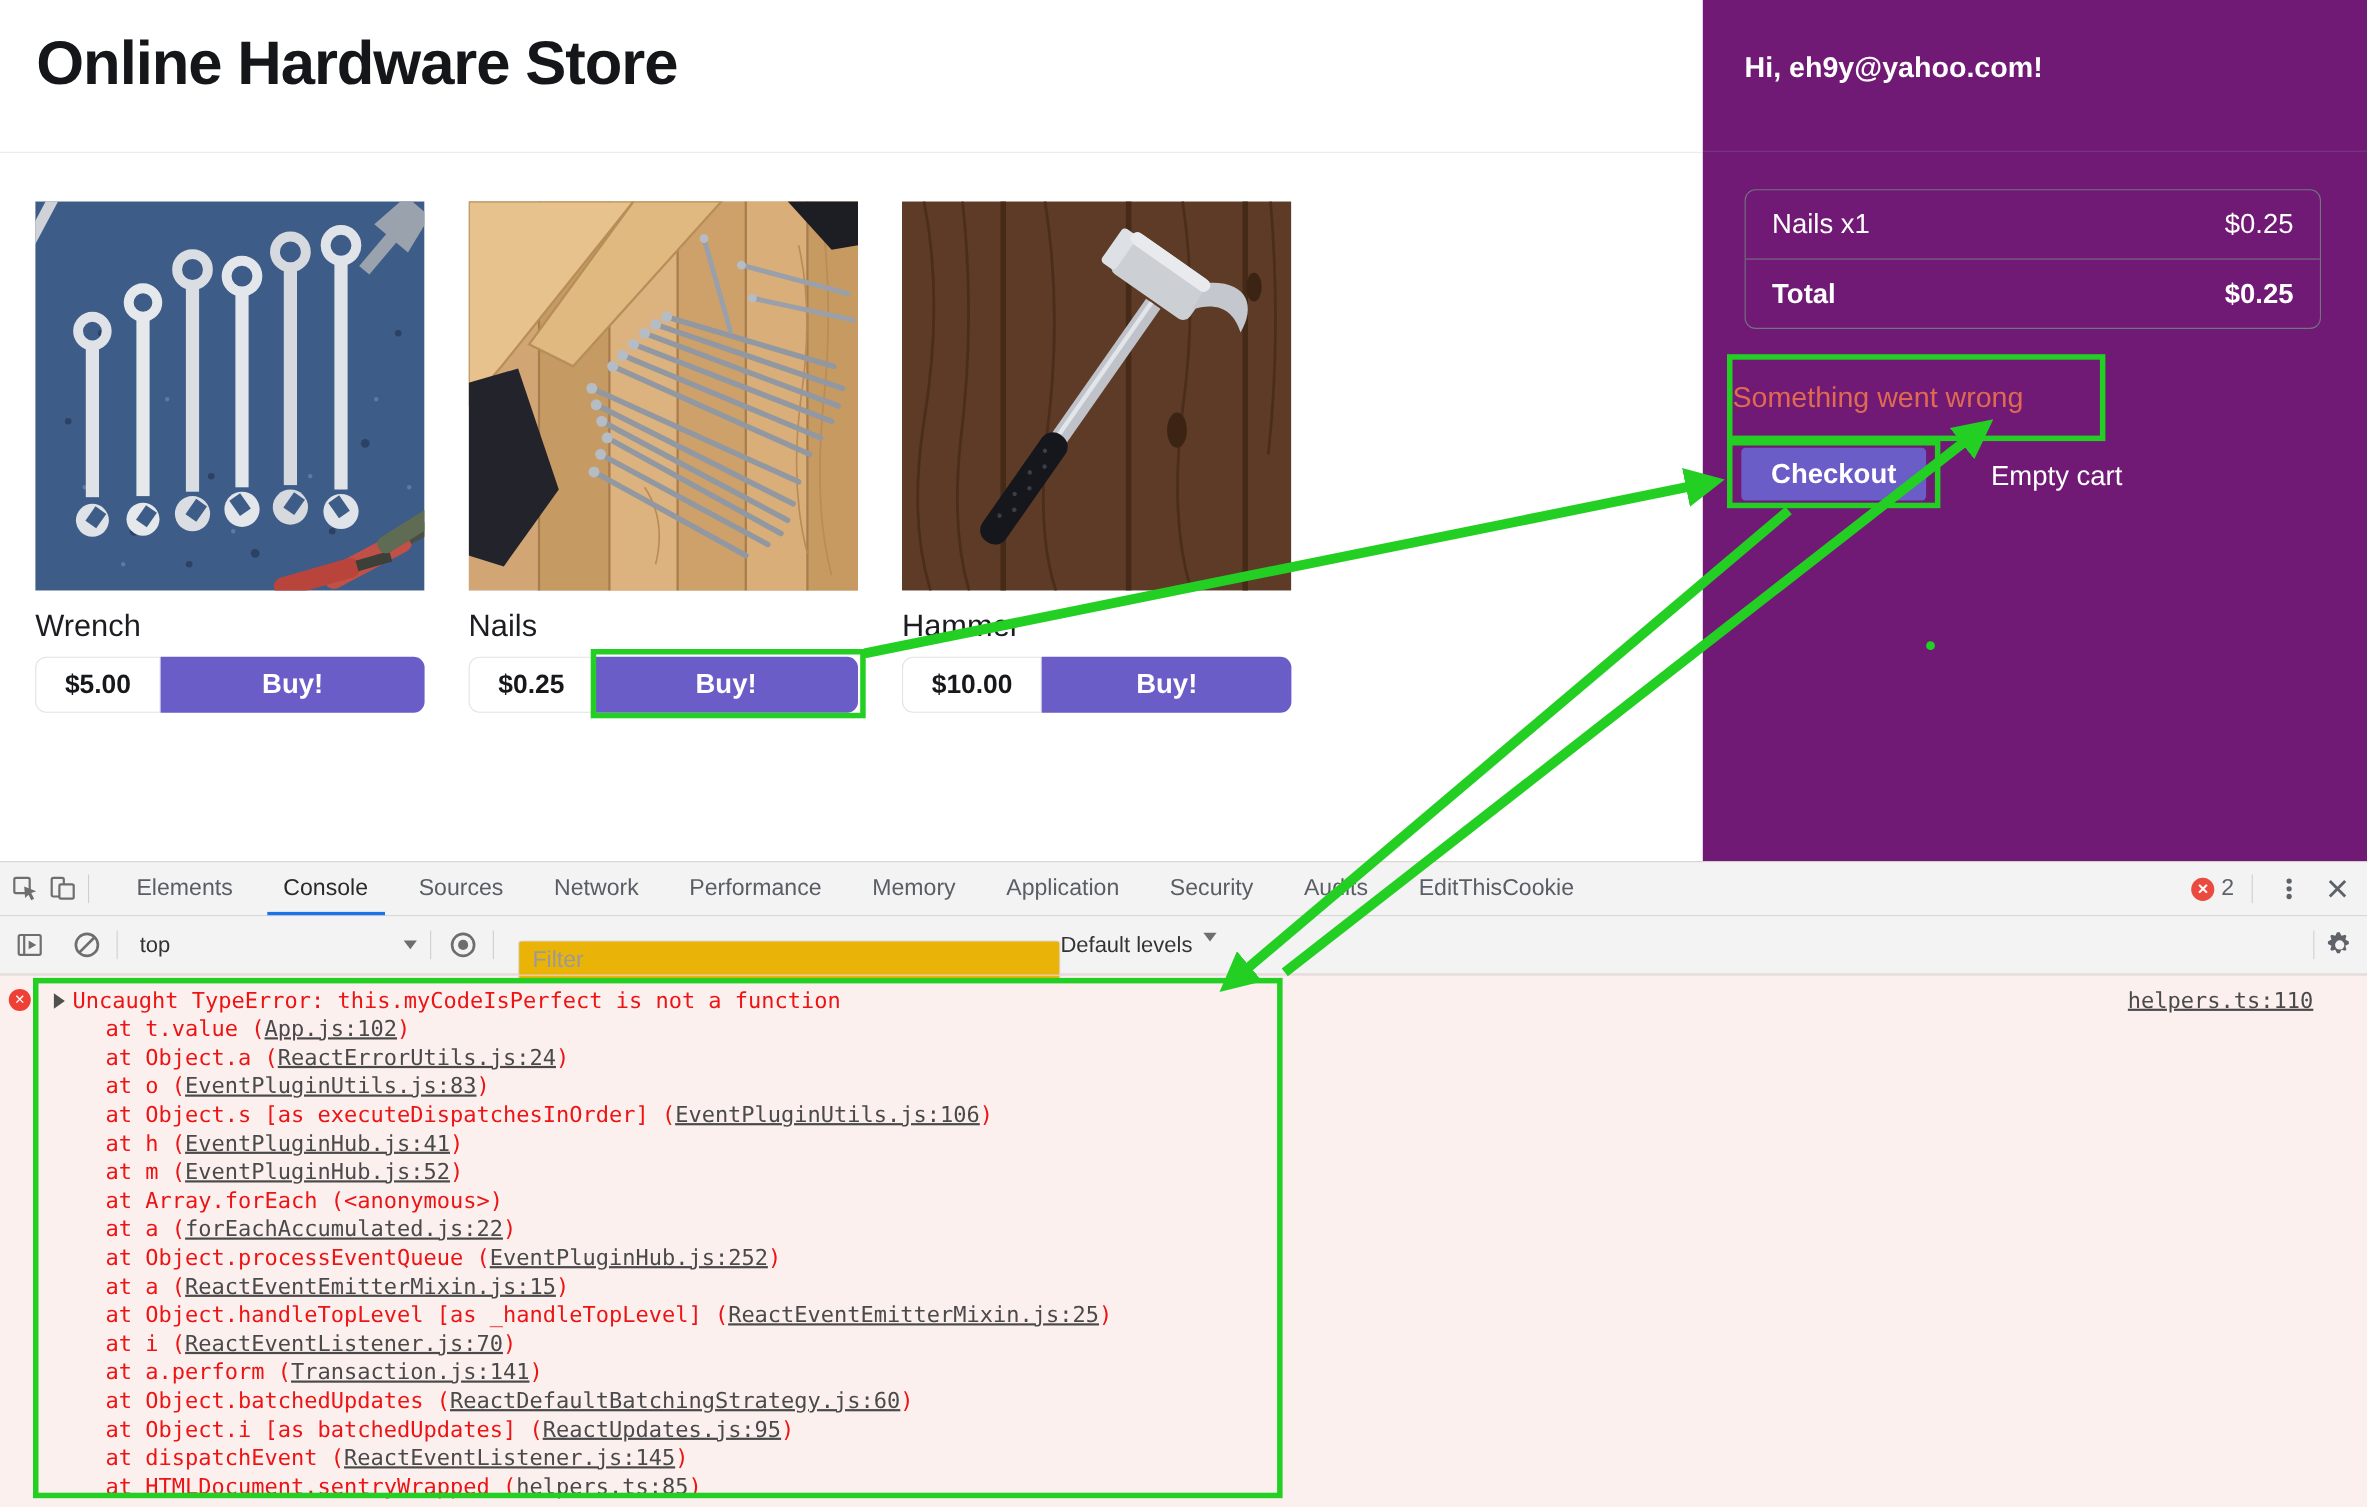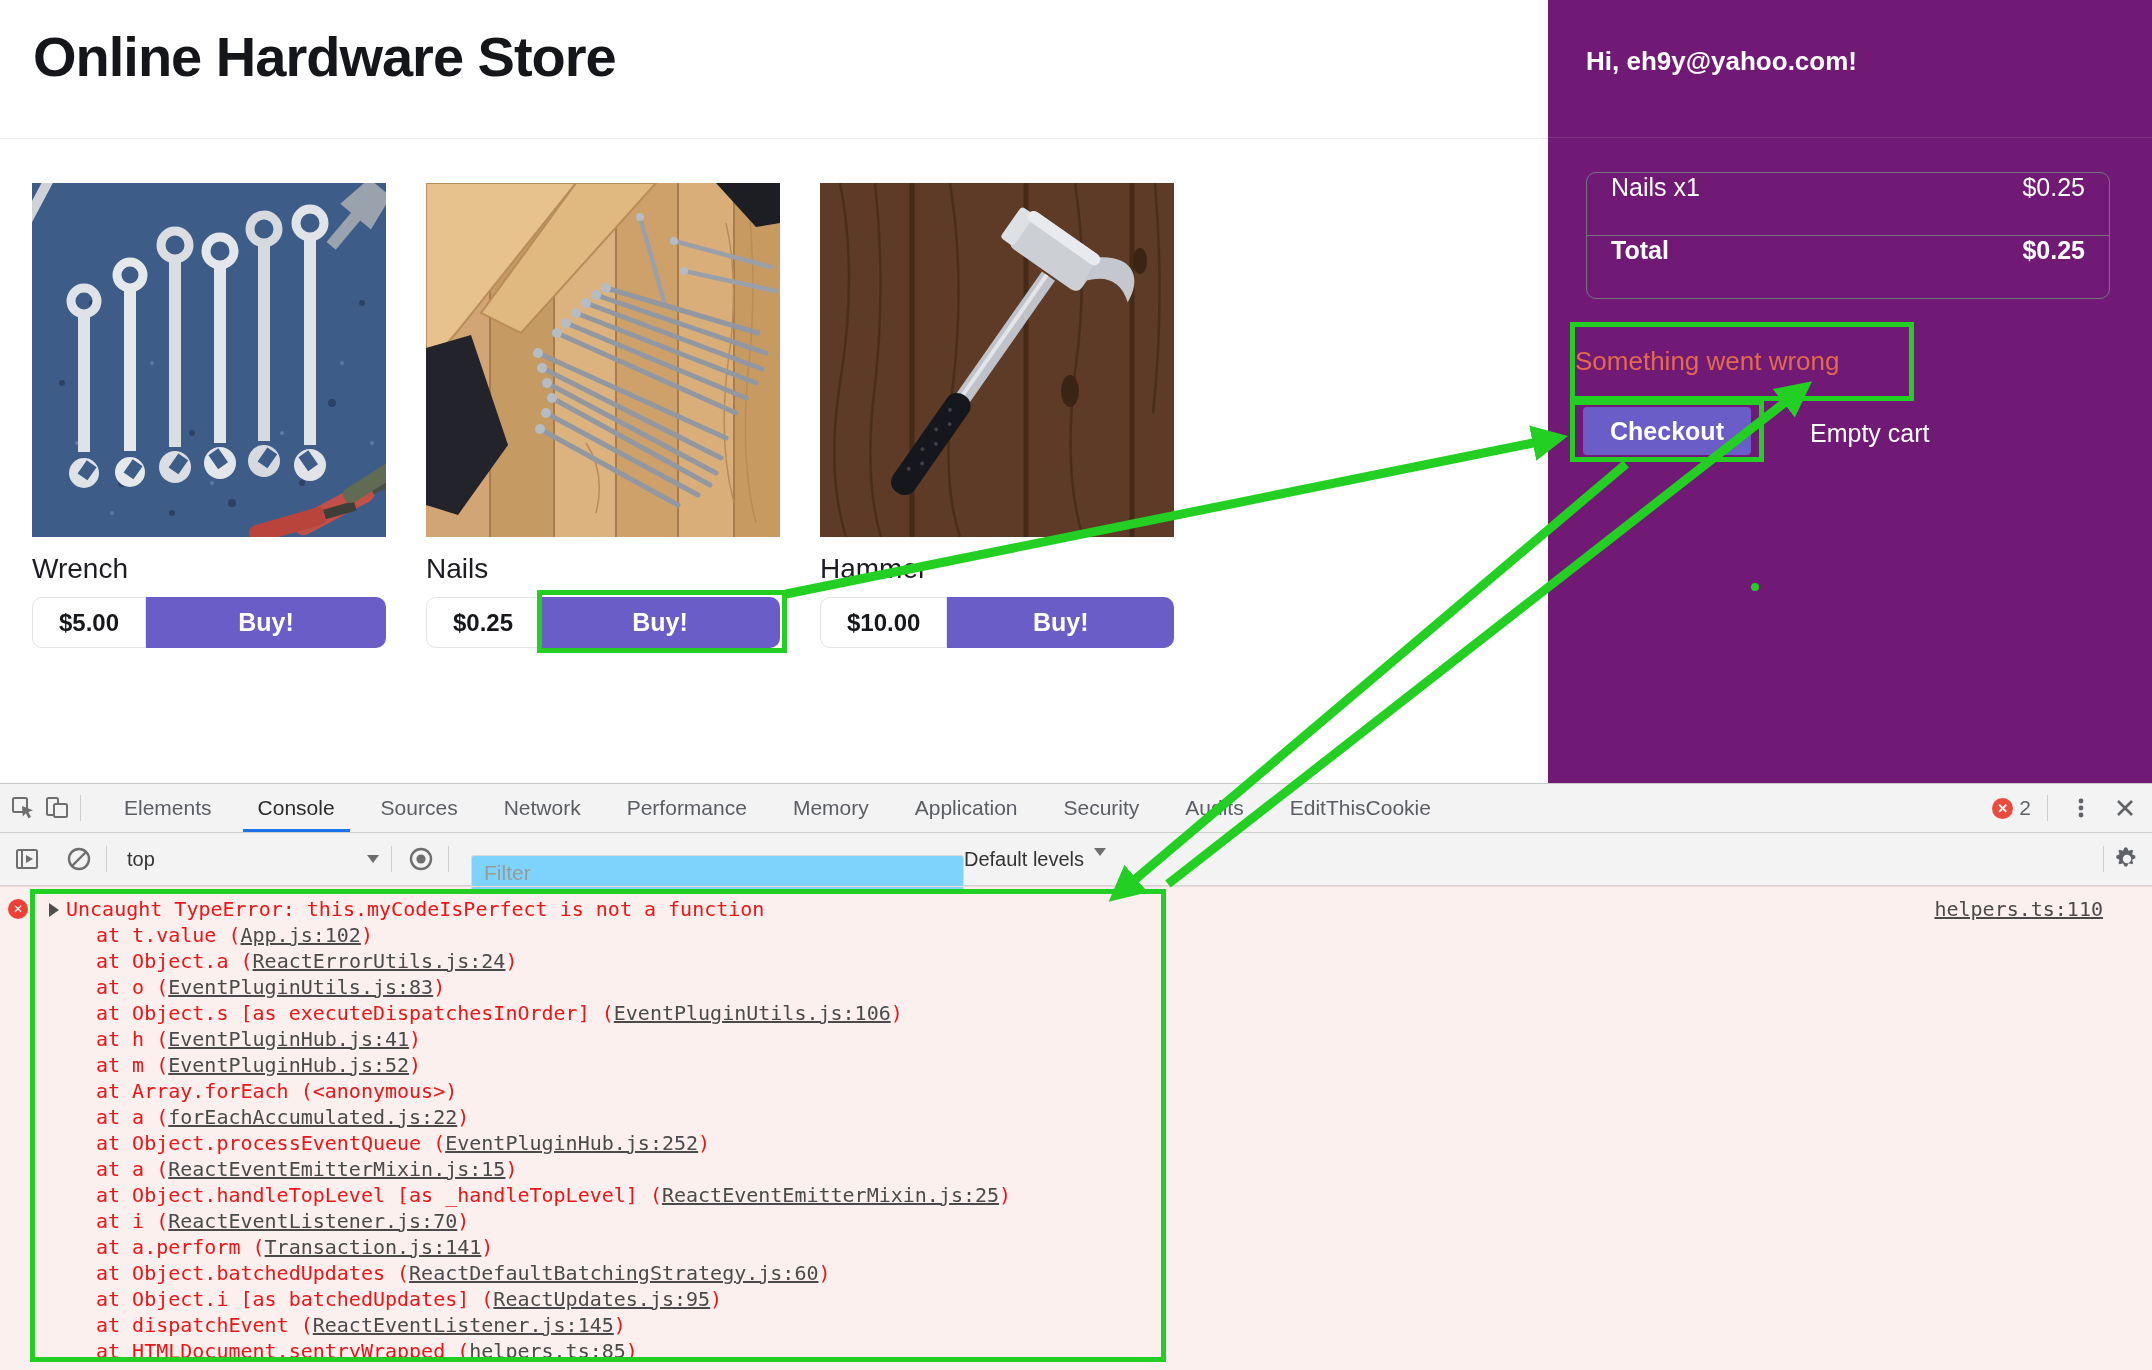--- a/index.html
+++ b/index.html
@@ -28,21 +28,21 @@
     border-radius:0 10px 10px 0;font-family:"Liberation Sans",sans-serif;cursor:pointer;
   }
   
   .cart-panel{position:absolute;left:1548px;top:0;width:604px;height:783px;background:#701a75;color:#fff;}
   .cart-greeting{position:absolute;left:38px;top:46px;font-size:26px;font-weight:700;}
   .cart-divider{position:absolute;left:0;top:137px;width:100%;height:1px;background:rgba(190,255,220,0.13);}
   .cart-table{
     position:absolute;left:38px;top:172px;width:524px;
     border:1px solid #73737e;border-radius:10px;box-sizing:border-box;overflow:hidden;
   }
-  .cart-row{height:62px;display:flex;align-items:flex-start;justify-content:space-between;padding:0 24px;font-size:25px;}
+  .cart-row{height:62px;display:flex;align-items:center;justify-content:space-between;padding:0 24px;font-size:25px;}
   .cart-row.item{border-bottom:1px solid #73737e;}
   .cart-row.total{font-weight:700;}
   .sww-box{
     position:absolute;left:22px;top:322px;width:344px;height:79px;box-sizing:border-box;
     border:5px solid #22cf22;display:flex;align-items:center;justify-content:flex-start;
   }
   .sww-text{color:#df6a50;font-size:26px;}
   .checkout-box{
     position:absolute;left:22px;top:400px;width:194px;height:62px;box-sizing:border-box;
     border:5px solid #22cf22;display:flex;align-items:center;justify-content:center;
@@ -77,21 +77,21 @@
   .err-count{font-size:21px;color:#5f6368;}
   .dt-toolbar{
     position:absolute;left:0;top:49px;width:100%;height:53px;background:#f3f3f3;
     border-bottom:1px solid #d4d4d4;box-sizing:border-box;display:flex;align-items:center;padding-left:10px;
   }
   .ctx-dd{display:flex;align-items:center;width:252px;justify-content:space-between;margin-left:10px;cursor:pointer;}
   .dd-label{font-size:20px;color:#333;}
   .caret{width:0;height:0;border-left:6px solid transparent;border-right:6px solid transparent;border-top:8px solid #6e6e6e;margin-left:10px;}
   .filter-input{
     width:467px;height:34px;margin-left:12px;border:1px solid #dadada;border-radius:3px;
-    font-size:21px;color:#333;padding:0 12px;font-family:"Liberation Sans",sans-serif;background:#7dd3fc;margin-top:28px;
+    font-size:21px;color:#333;padding:0 12px;font-family:"Liberation Sans",sans-serif;background:#eab308;margin-top:28px;
   }
   .filter-input::placeholder{color:#9a9a9a;}
   .levels-dd{display:flex;cursor:pointer;}
   .dt-toolbar-right{margin-left:auto;display:flex;align-items:center;padding-right:8px;}
   
   .console-area{position:absolute;left:0;top:102px;width:100%;height:485px;}
   .console-area::before{content:"";position:absolute;left:0;top:0;width:100%;height:1px;background:#efd8d6;}
   .console-lines{
     position:absolute;left:66px;top:10px;font-family:"DejaVu Sans Mono",monospace;
     font-size:20px;line-height:26px;color:#ec1414;white-space:nowrap;

